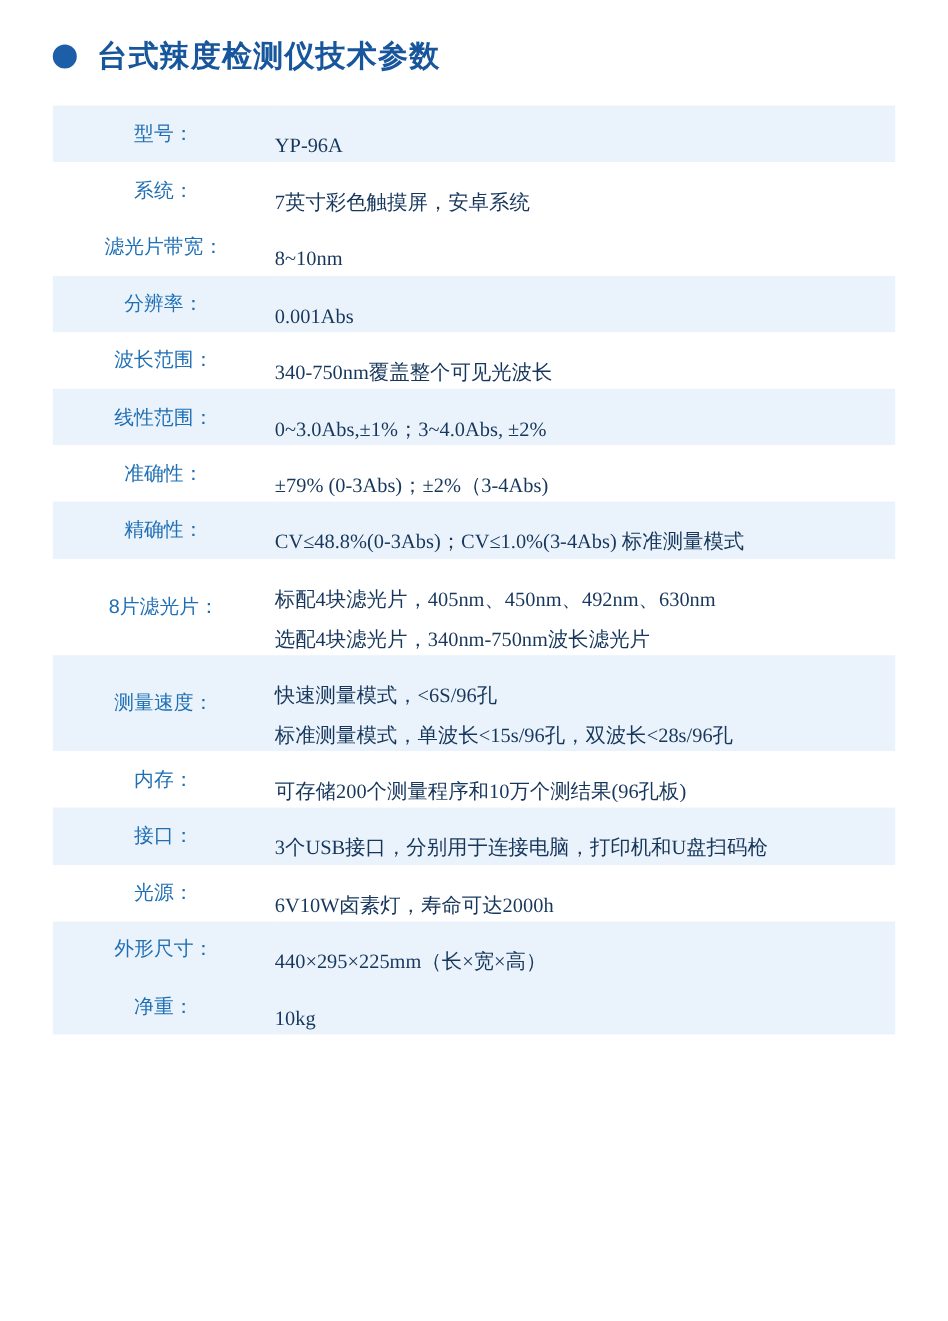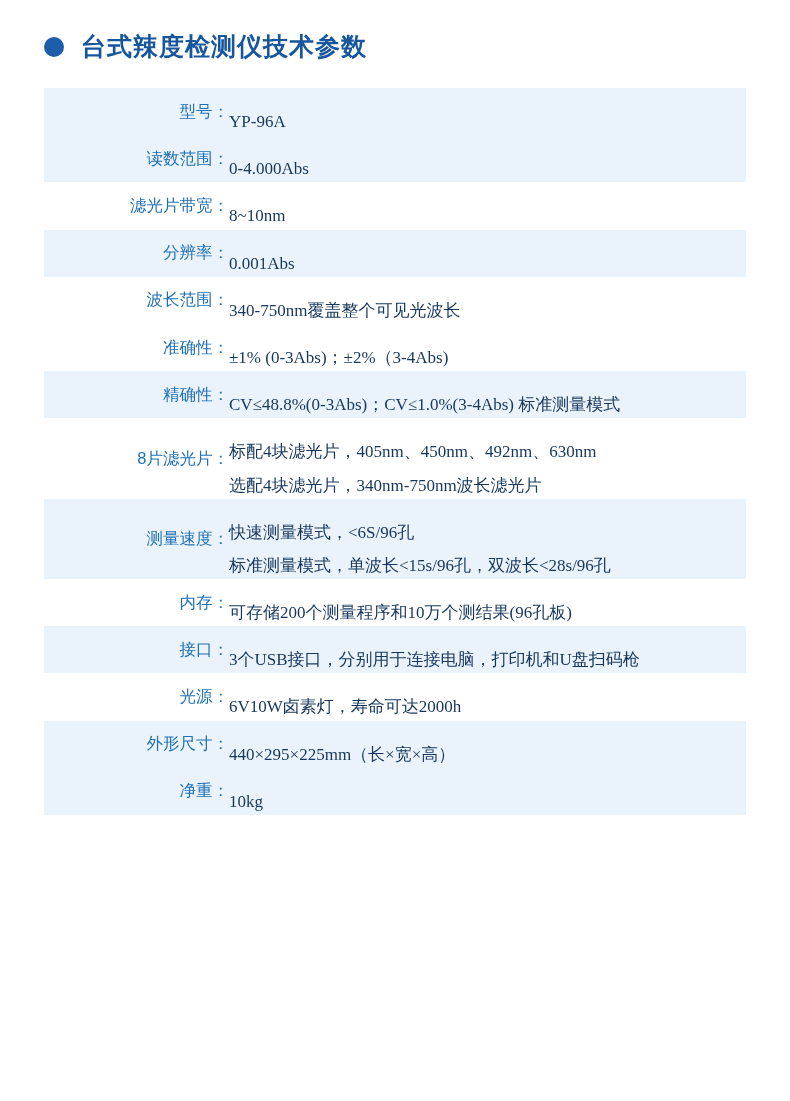--- a/index.html
+++ b/index.html
@@ -57,21 +57,21 @@
   }
   .spec-table tr.even {
     background: #ffffff;
   }
   .spec-table td {
     vertical-align: middle;
     padding: 0;
   }
   .cell-label {
     width: 185px;
-    text-align: right;
+    text-align: center;
     padding: 11px 13px 11px 0;
     font-family: "Liberation Sans", "DejaVu Sans", sans-serif;
     font-size: 16.5px;
     color: #1f6fb5;
     white-space: nowrap;
   }
   .cell-value {
     padding: 11px 10px 11px 0;
     font-size: 17px;
     color: #16365c;
@@ -97,48 +97,54 @@
   </div>
 
   <table class="spec-table">
     <tbody>
         <tr class="odd">
           <td class="cell-label">型号：</td>
           <td class="cell-value">
             <span class="line">YP-96A</span>
           </td>
         </tr>
-        <tr class="odd">
-          <td class="cell-label">读数范围：</td>
+        <tr class="even">
+          <td class="cell-label">系统：</td>
           <td class="cell-value">
-            <span class="line">0-4.000Abs</span>
+            <span class="line">7英寸彩色触摸屏，安卓系统</span>
           </td>
         </tr>
         <tr class="even">
           <td class="cell-label">滤光片带宽：</td>
           <td class="cell-value">
             <span class="line">8~10nm</span>
           </td>
         </tr>
         <tr class="odd">
           <td class="cell-label">分辨率：</td>
           <td class="cell-value">
             <span class="line">0.001Abs</span>
           </td>
         </tr>
         <tr class="even">
           <td class="cell-label">波长范围：</td>
           <td class="cell-value">
             <span class="line">340-750nm覆盖整个可见光波长</span>
           </td>
         </tr>
+        <tr class="odd">
+          <td class="cell-label">线性范围：</td>
+          <td class="cell-value">
+            <span class="line">0~3.0Abs,±1%；3~4.0Abs, ±2%</span>
+          </td>
+        </tr>
         <tr class="even">
           <td class="cell-label">准确性：</td>
           <td class="cell-value">
-            <span class="line">±1% (0-3Abs)；±2%（3-4Abs)</span>
+            <span class="line">±79% (0-3Abs)；±2%（3-4Abs)</span>
           </td>
         </tr>
         <tr class="odd">
           <td class="cell-label">精确性：</td>
           <td class="cell-value">
             <span class="line">CV≤48.8%(0-3Abs)；CV≤1.0%(3-4Abs) 标准测量模式</span>
           </td>
         </tr>
         <tr class="even">
           <td class="cell-label">8片滤光片：</td>

